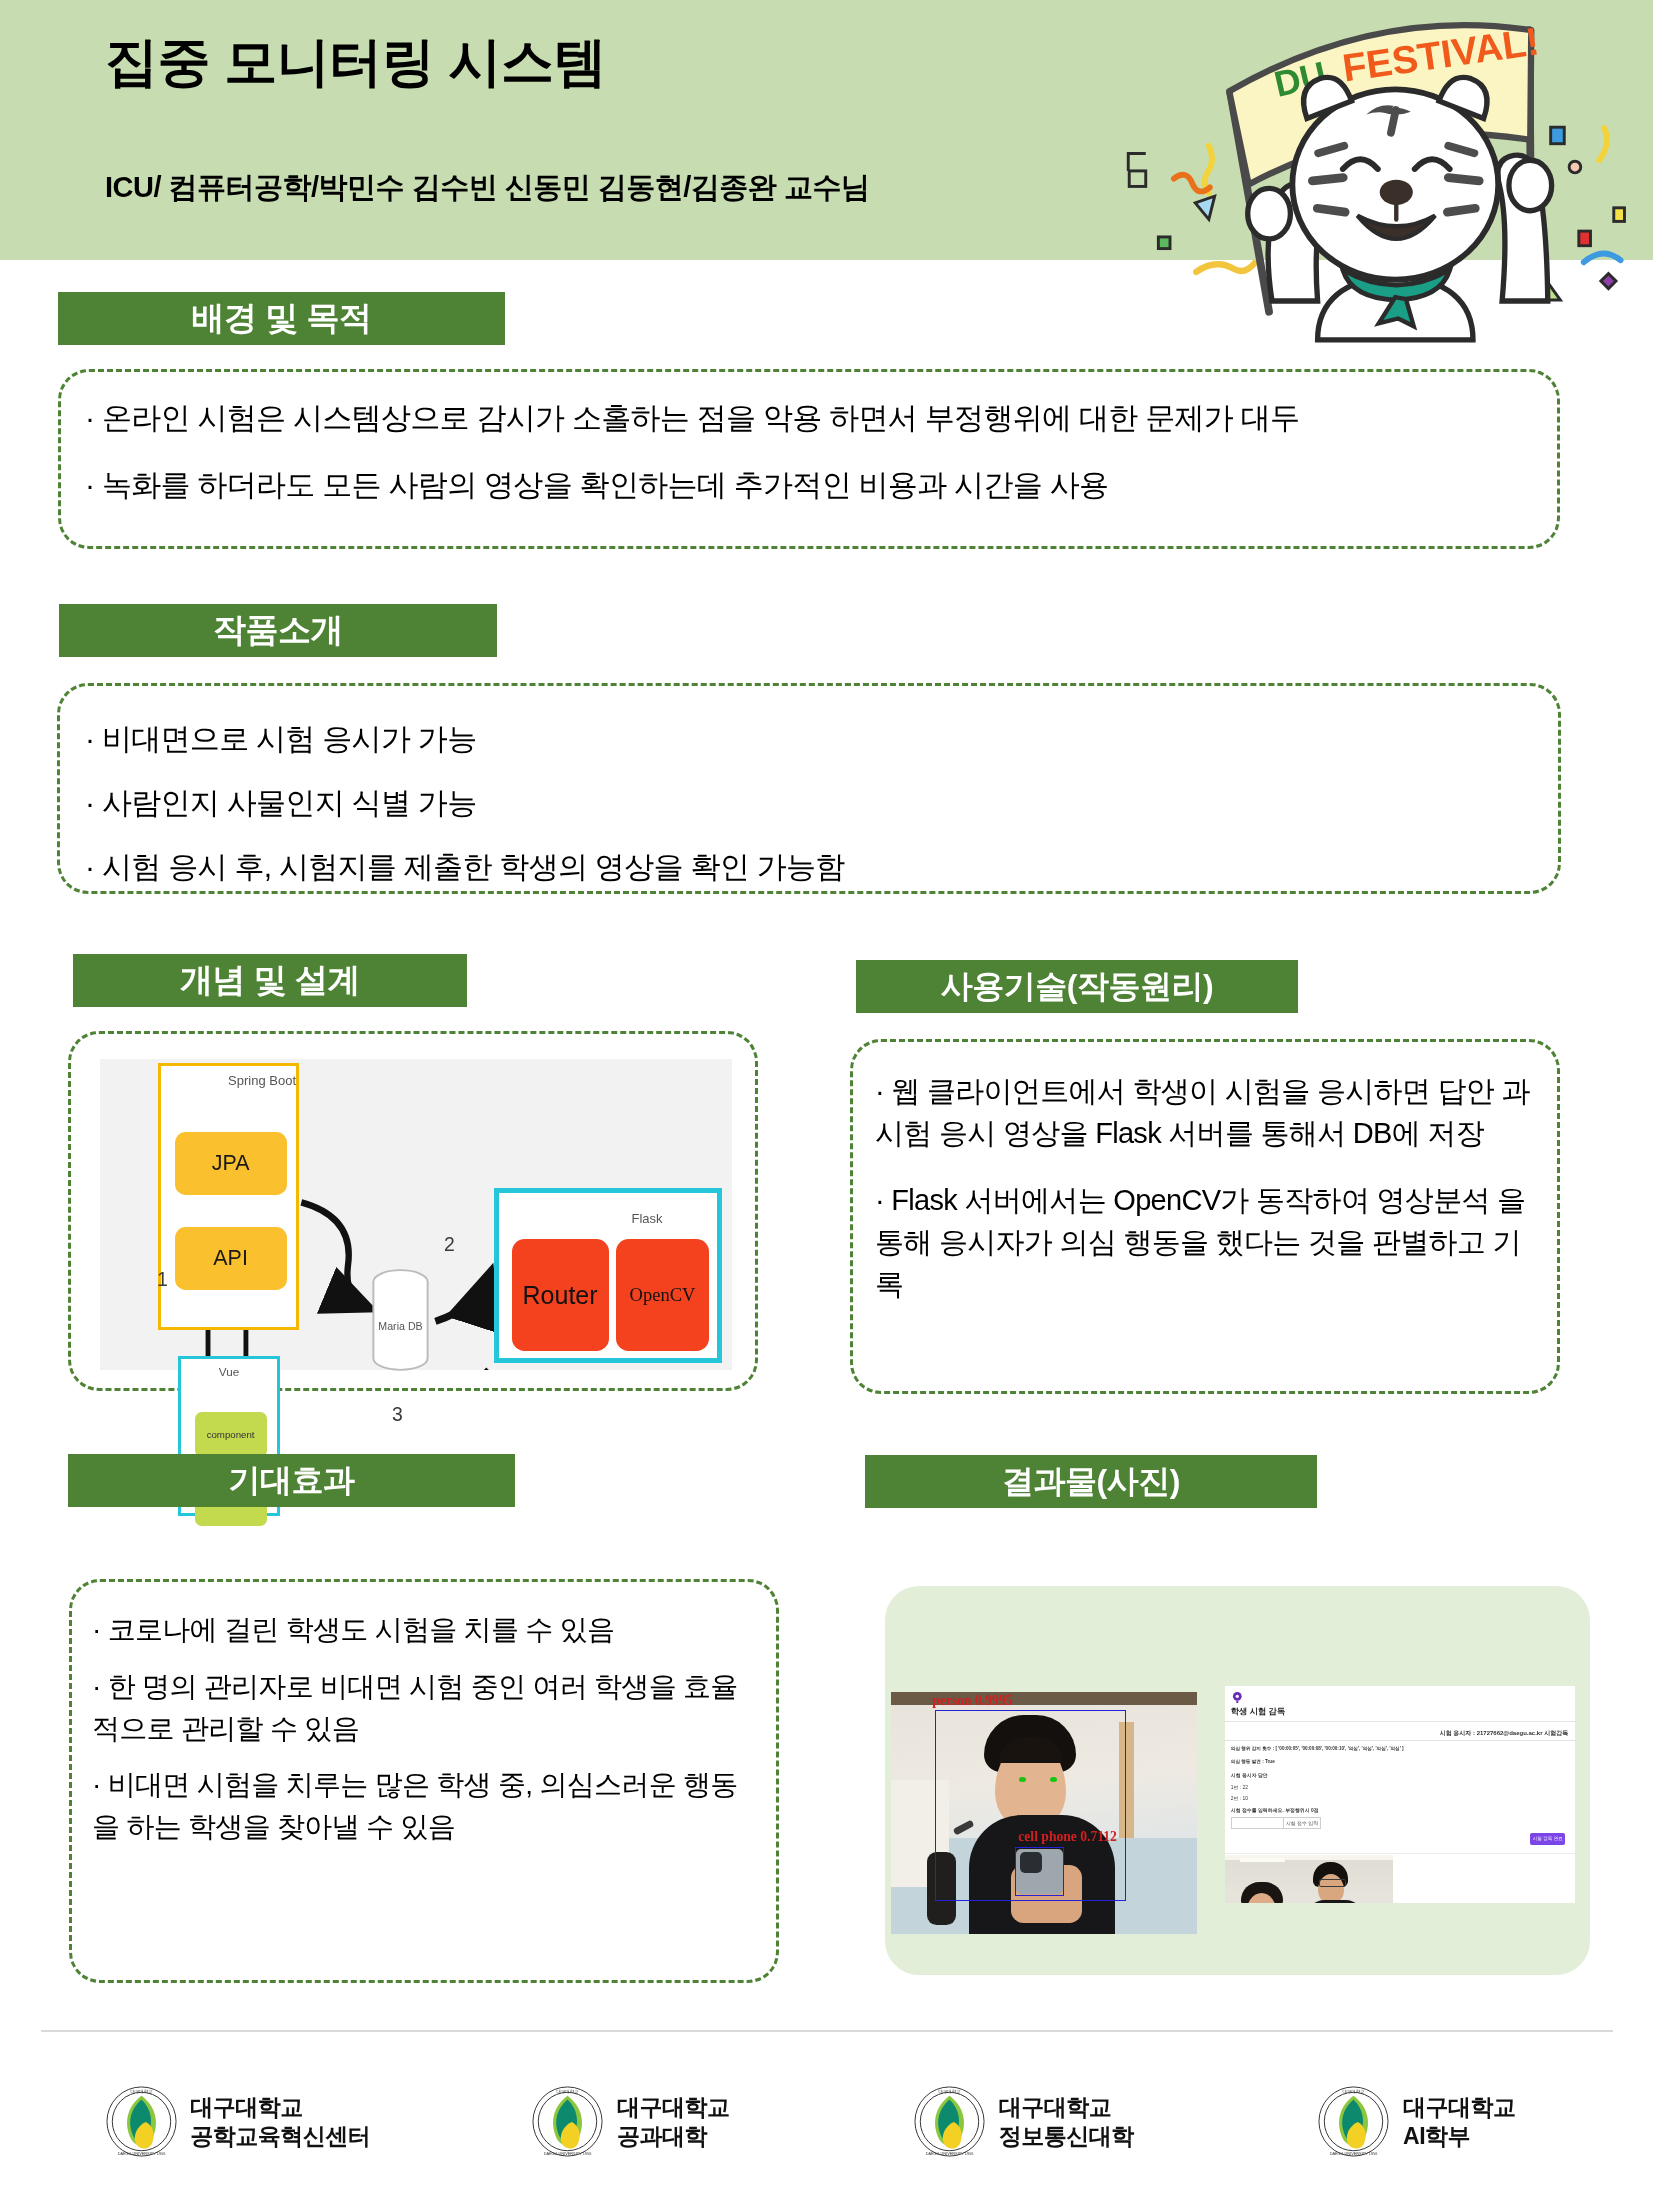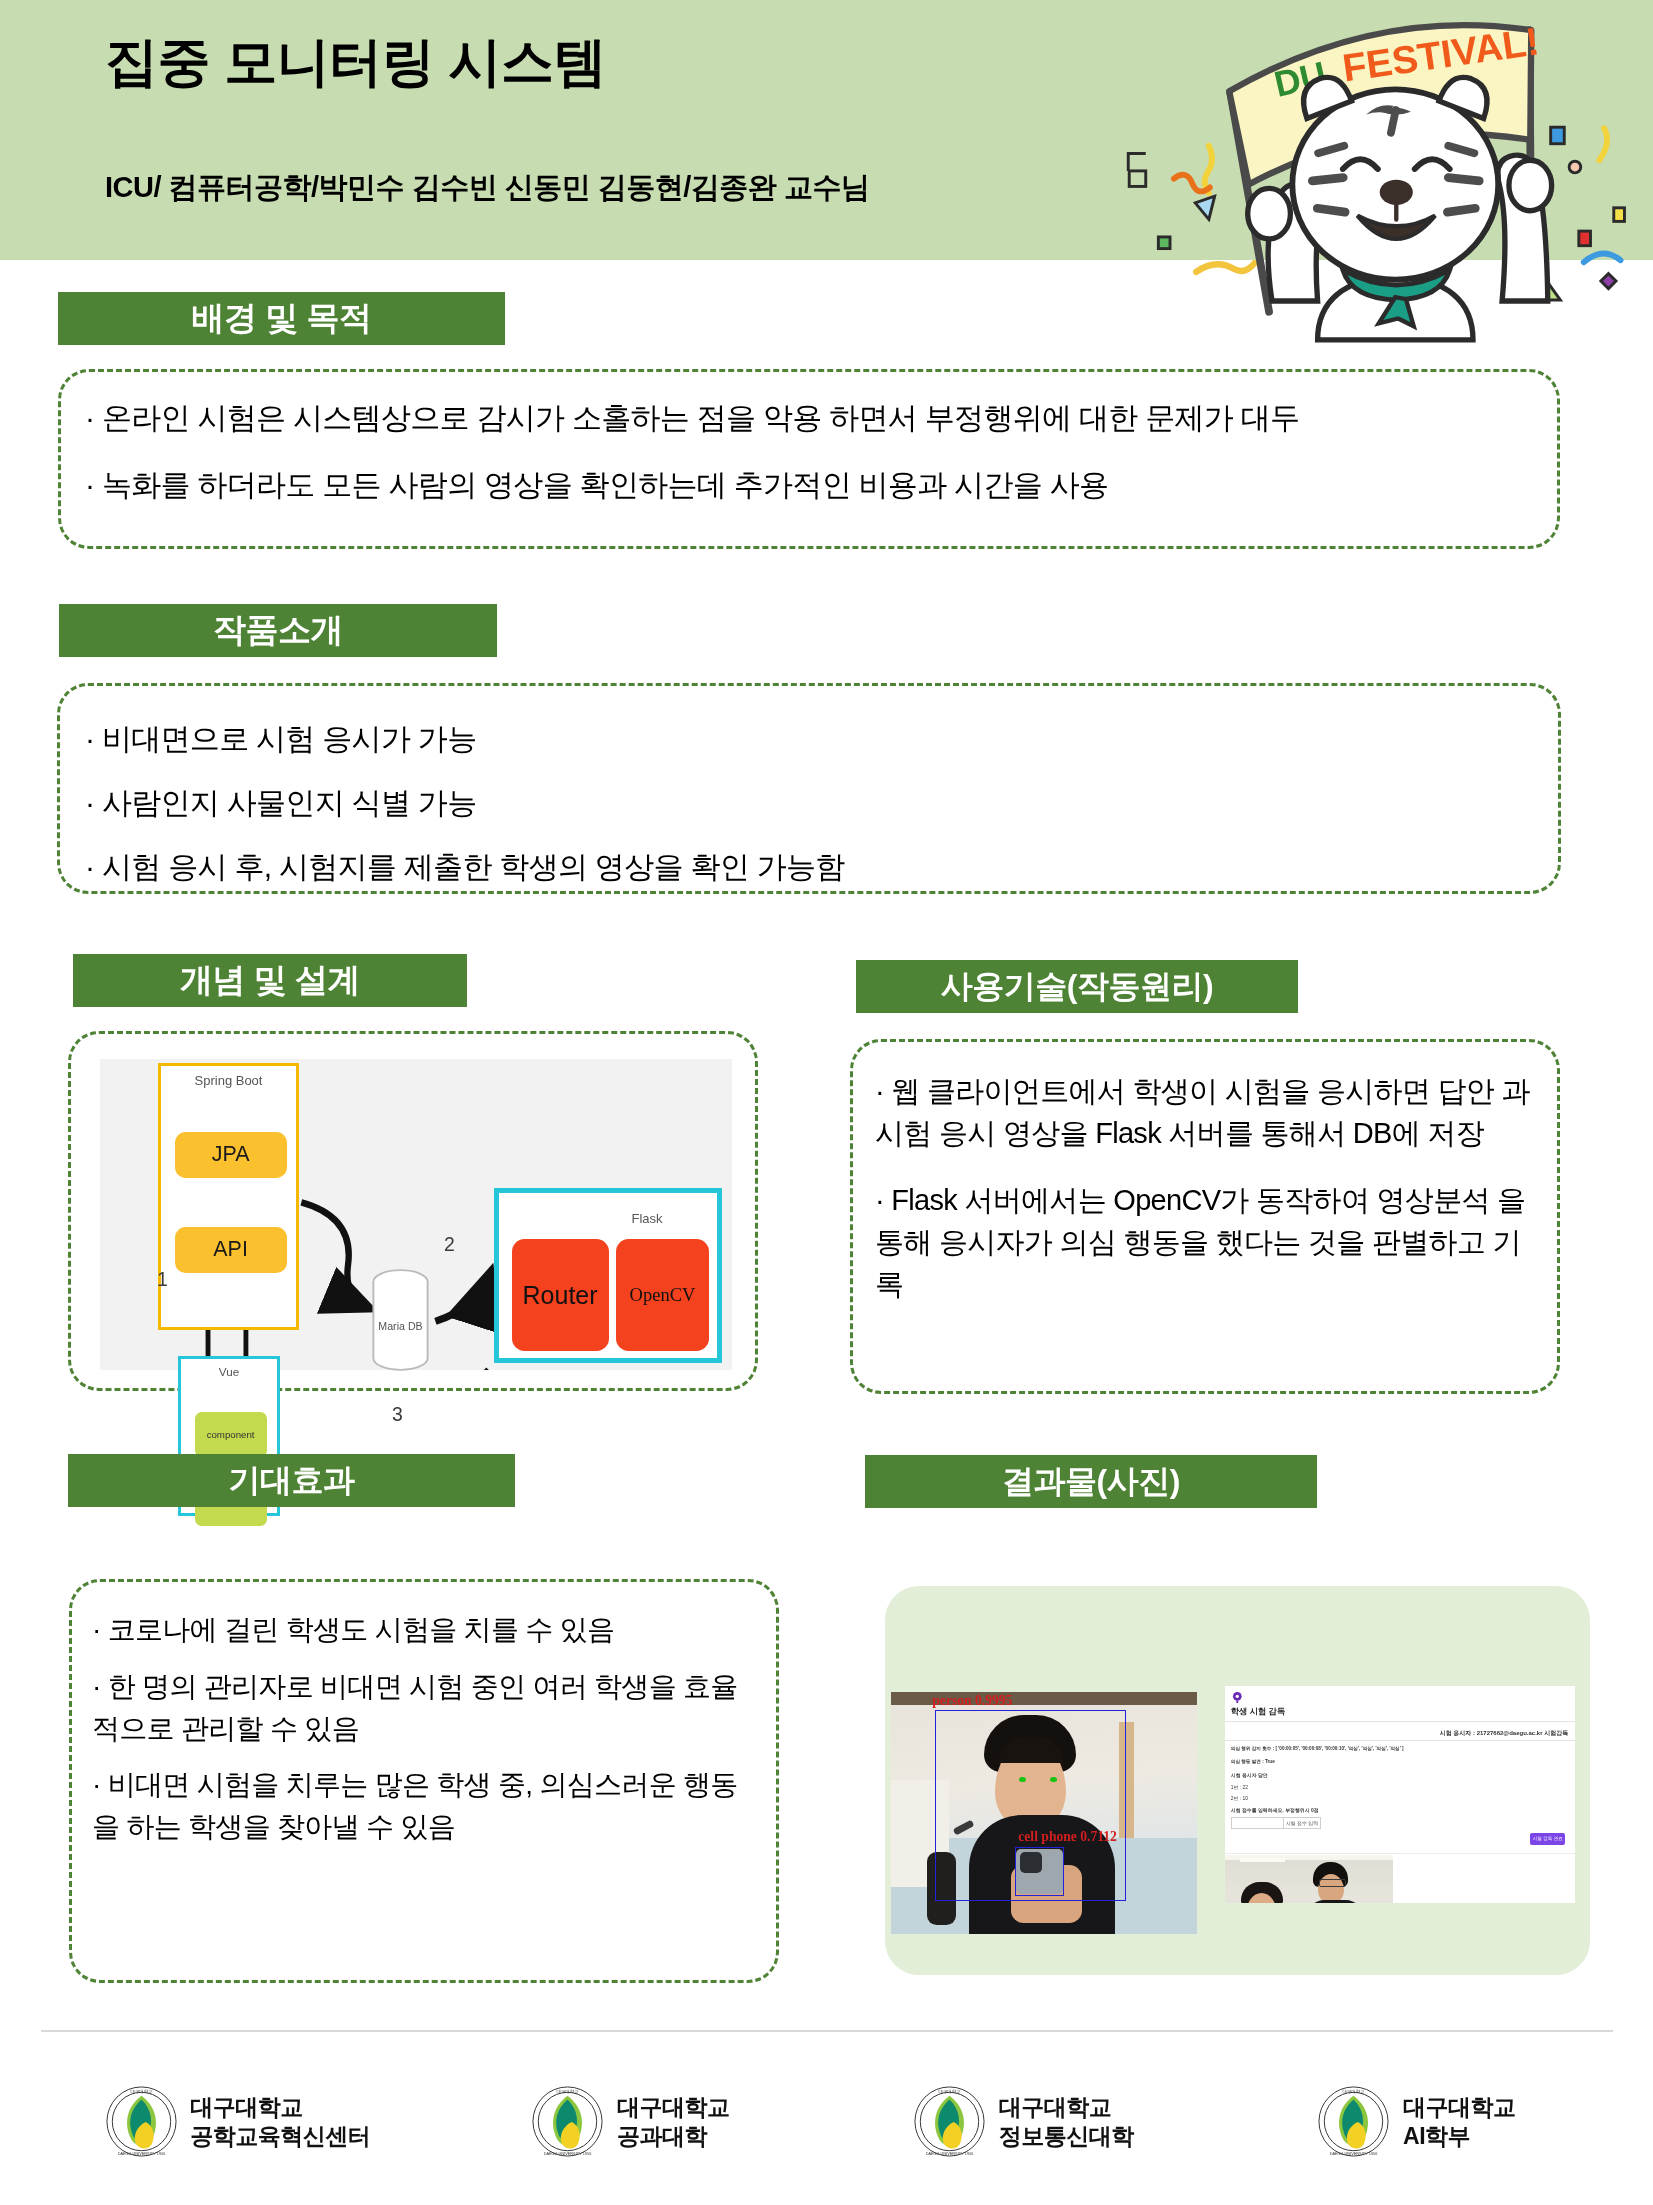--- a/index.html
+++ b/index.html
@@ -63,21 +63,21 @@
   .dg-box{position:absolute;box-sizing:border-box;}
   .dg-label{
     position:absolute;width:100%;text-align:center;
     font-size:13px;color:#555;
   }
   .spring-boot{
     left:58px;top:3.9px;width:141px;height:267px;
     border:3.4px solid #f5b800;background:#ffffff;
   }
   .jpa,.api{
-    position:absolute;left:13.6px;width:112px;height:46px;
+    position:absolute;left:13.6px;width:112px;height:63px;
     background:#fbc02d;border-radius:10.7px;
     display:flex;align-items:center;justify-content:center;
     font-size:21.4px;color:#1a1a1a;
   }
   .jpa{top:66px;}
   .api{top:161px;}
   .vue-box{
     left:78px;top:297px;width:102px;height:160px;
     border:3.4px solid #26c6da;background:#ffffff;
   }
@@ -250,21 +250,21 @@
         </defs>
         <path d="M414 295 q110 30 96 130 q-8 66 40 86" stroke="#111" stroke-width="13" fill="none" marker-end="url(#ah)"></path>
         <path d="M690 540 q90 -30 110 -92" stroke="#111" stroke-width="15" fill="none" marker-end="url(#ah)"></path>
         <path d="M800 640 q-200 220 -420 250" stroke="#111" stroke-width="15" fill="none" marker-end="url(#ah)"></path>
         <path d="M222 430 L222 718" stroke="#111" stroke-width="10" fill="none"></path>
         <path d="M222 436 L222 300" stroke="#111" stroke-width="10" fill="none" marker-end="url(#ah)"></path>
         <path d="M300 430 L300 700" stroke="#111" stroke-width="10" fill="none" marker-end="url(#ah)"></path>
       </svg>
 
       <div class="dg-box spring-boot">
-        <div class="dg-label" style="top:6.8px;">Spring Boot</div>
+        <div class="dg-label" style="top:6.8px;text-align:right;">Spring Boot</div>
         <div class="jpa">JPA</div>
         <div class="api">API</div>
       </div>
 
       <div class="dg-box vue-box">
         <div class="dg-label" style="top:5.8px;font-size:11.7px;">Vue</div>
         <div class="vue-comp">component</div>
         <div class="vue-view">View</div>
       </div>
 

